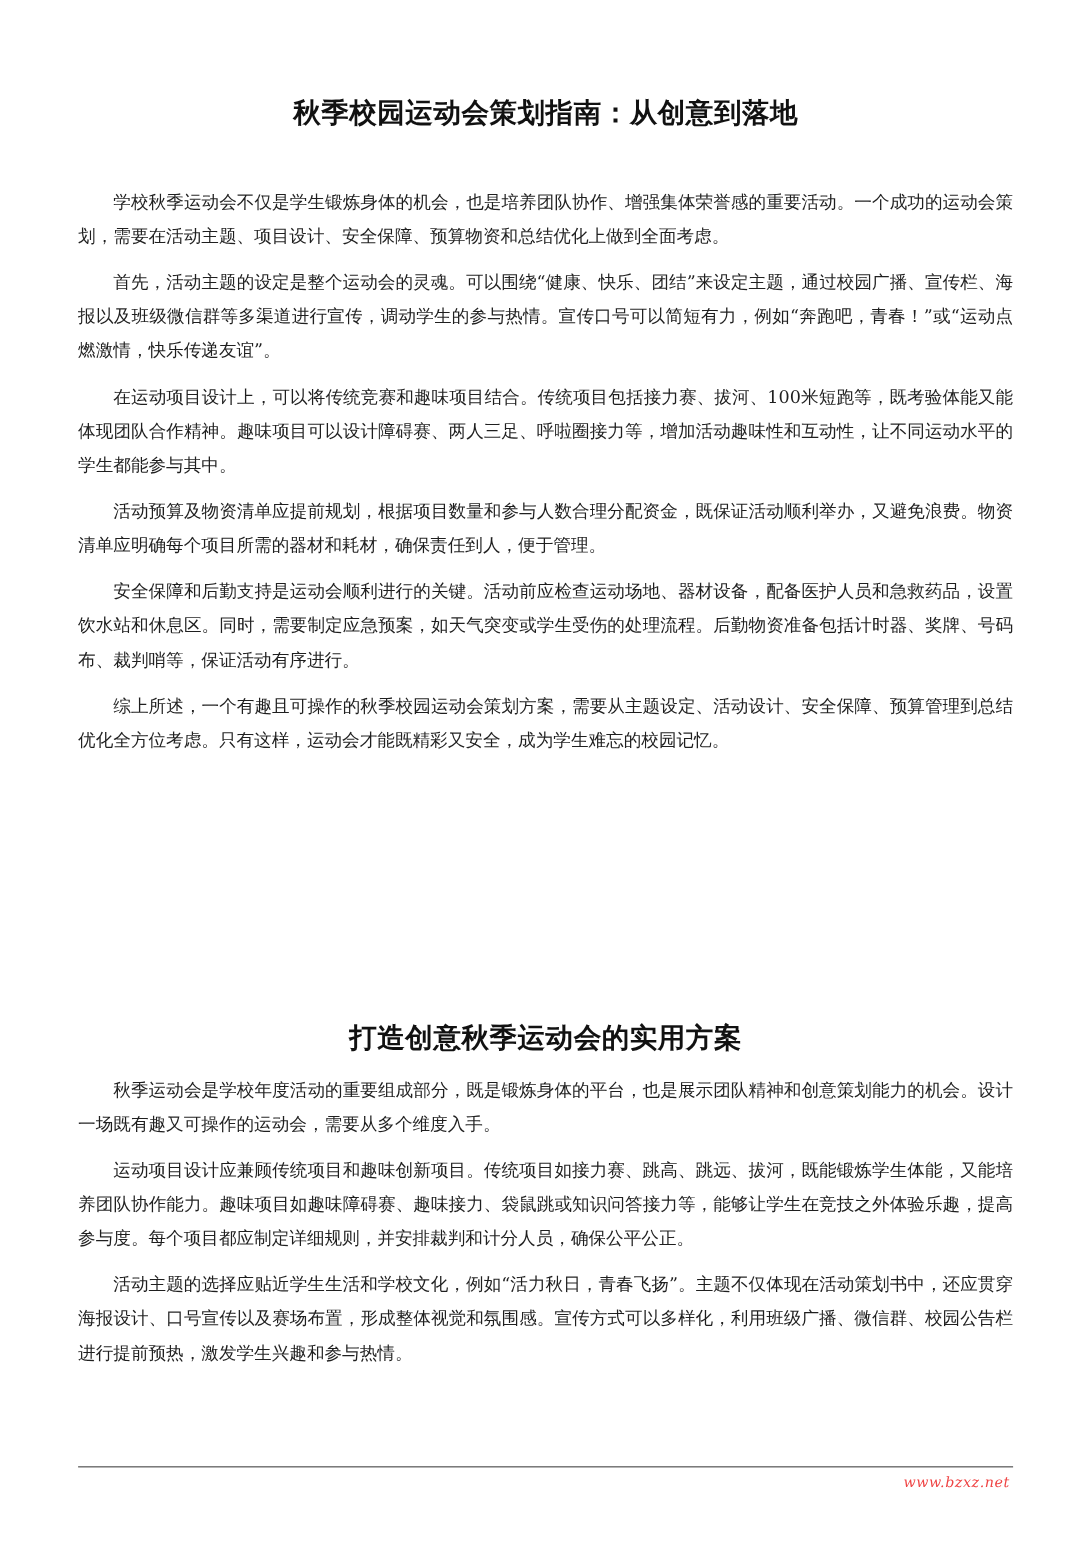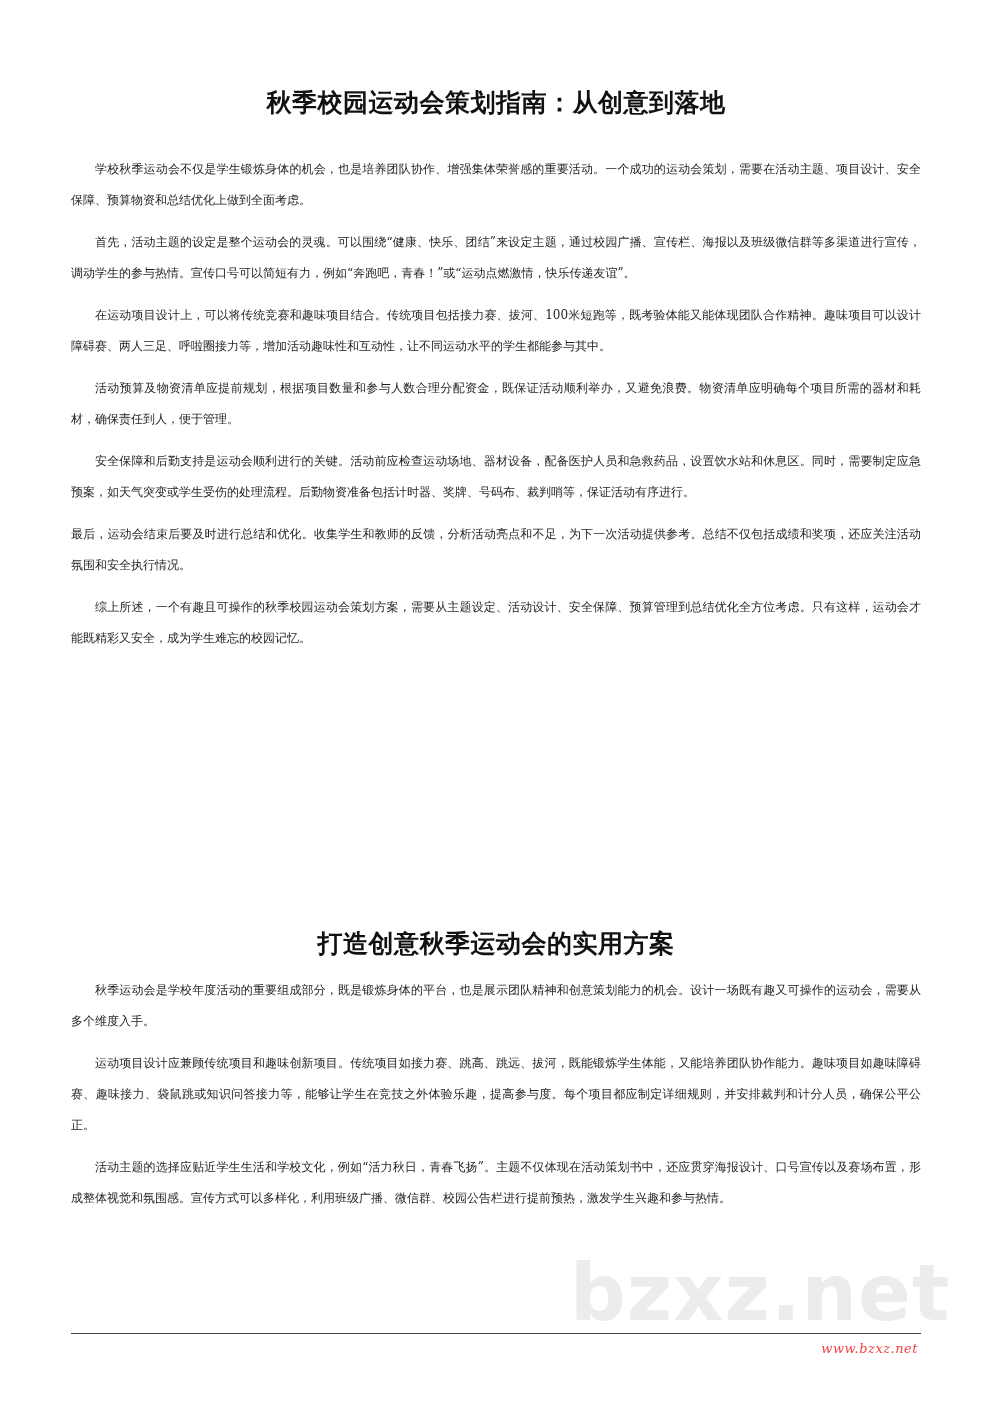--- a/index.html
+++ b/index.html
@@ -30,30 +30,30 @@
       text-align: center;
       font-family: "DejaVu Sans", "Liberation Sans", sans-serif;
       font-weight: bold;
       font-size: 25px;
       line-height: 36px;
       color: #111111;
       margin: 0;
       letter-spacing: 0.5px;
     }
     .para {
-      font-size: 12px;
+      font-size: 16px;
       line-height: 31px;
       margin: 0 0 11px 0;
       text-align: justify;
       color: #1f1f1f;
     }
     .para.indent { text-indent: 2em; }
 
     #section-1 { top: 85px; }
-    #section-1 .title { margin-bottom: 33px; }
+    #section-1 .title { margin-bottom: 47px; }
 
     #section-2 { top: 926px; }
     #section-2 .title { margin-bottom: 13px; }
 
     .watermark {
       position: absolute;
       left: 570px;
       top: 1258px;
       font-family: "DejaVu Sans", "Liberation Sans", sans-serif;
       font-weight: bold;
@@ -87,29 +87,27 @@
 
 <div class="page">
 
   <div class="section" id="section-1">
     <h1 class="title">秋季校园运动会策划指南：从创意到落地</h1>
     <p class="para indent">学校秋季运动会不仅是学生锻炼身体的机会，也是培养团队协作、增强集体荣誉感的重要活动。一个成功的运动会策划，需要在活动主题、项目设计、安全保障、预算物资和总结优化上做到全面考虑。</p>
     <p class="para indent">首先，活动主题的设定是整个运动会的灵魂。可以围绕“健康、快乐、团结”来设定主题，通过校园广播、宣传栏、海报以及班级微信群等多渠道进行宣传，调动学生的参与热情。宣传口号可以简短有力，例如“奔跑吧，青春！”或“运动点燃激情，快乐传递友谊”。</p>
     <p class="para indent">在运动项目设计上，可以将传统竞赛和趣味项目结合。传统项目包括接力赛、拔河、100米短跑等，既考验体能又能体现团队合作精神。趣味项目可以设计障碍赛、两人三足、呼啦圈接力等，增加活动趣味性和互动性，让不同运动水平的学生都能参与其中。</p>
     <p class="para indent">活动预算及物资清单应提前规划，根据项目数量和参与人数合理分配资金，既保证活动顺利举办，又避免浪费。物资清单应明确每个项目所需的器材和耗材，确保责任到人，便于管理。</p>
     <p class="para indent">安全保障和后勤支持是运动会顺利进行的关键。活动前应检查运动场地、器材设备，配备医护人员和急救药品，设置饮水站和休息区。同时，需要制定应急预案，如天气突变或学生受伤的处理流程。后勤物资准备包括计时器、奖牌、号码布、裁判哨等，保证活动有序进行。</p>
-    <p class="para">最后，运动会结束后要及时进行总结和优化。收集学生和教师的反馈，分析活动亮点和不足，为下一次活动提供参考。总结不仅包括成绩和奖项，还应关注活动氛围和安全执行情况。</p>
     <p class="para indent">综上所述，一个有趣且可操作的秋季校园运动会策划方案，需要从主题设定、活动设计、安全保障、预算管理到总结优化全方位考虑。只有这样，运动会才能既精彩又安全，成为学生难忘的校园记忆。</p>
   </div>
 
   <div class="section" id="section-2">
     <h1 class="title">打造创意秋季运动会的实用方案</h1>
     <p class="para indent">秋季运动会是学校年度活动的重要组成部分，既是锻炼身体的平台，也是展示团队精神和创意策划能力的机会。设计一场既有趣又可操作的运动会，需要从多个维度入手。</p>
     <p class="para indent">运动项目设计应兼顾传统项目和趣味创新项目。传统项目如接力赛、跳高、跳远、拔河，既能锻炼学生体能，又能培养团队协作能力。趣味项目如趣味障碍赛、趣味接力、袋鼠跳或知识问答接力等，能够让学生在竞技之外体验乐趣，提高参与度。每个项目都应制定详细规则，并安排裁判和计分人员，确保公平公正。</p>
     <p class="para indent">活动主题的选择应贴近学生生活和学校文化，例如“活力秋日，青春飞扬”。主题不仅体现在活动策划书中，还应贯穿海报设计、口号宣传以及赛场布置，形成整体视觉和氛围感。宣传方式可以多样化，利用班级广播、微信群、校园公告栏进行提前预热，激发学生兴趣和参与热情。</p>
   </div>
 
-  <div class="watermark">bzxz.net</div>
 
   <div class="footer-rule"></div>
   <div class="footer-url">www.bzxz.net</div>
 
 </div>
 
 </body></html>

